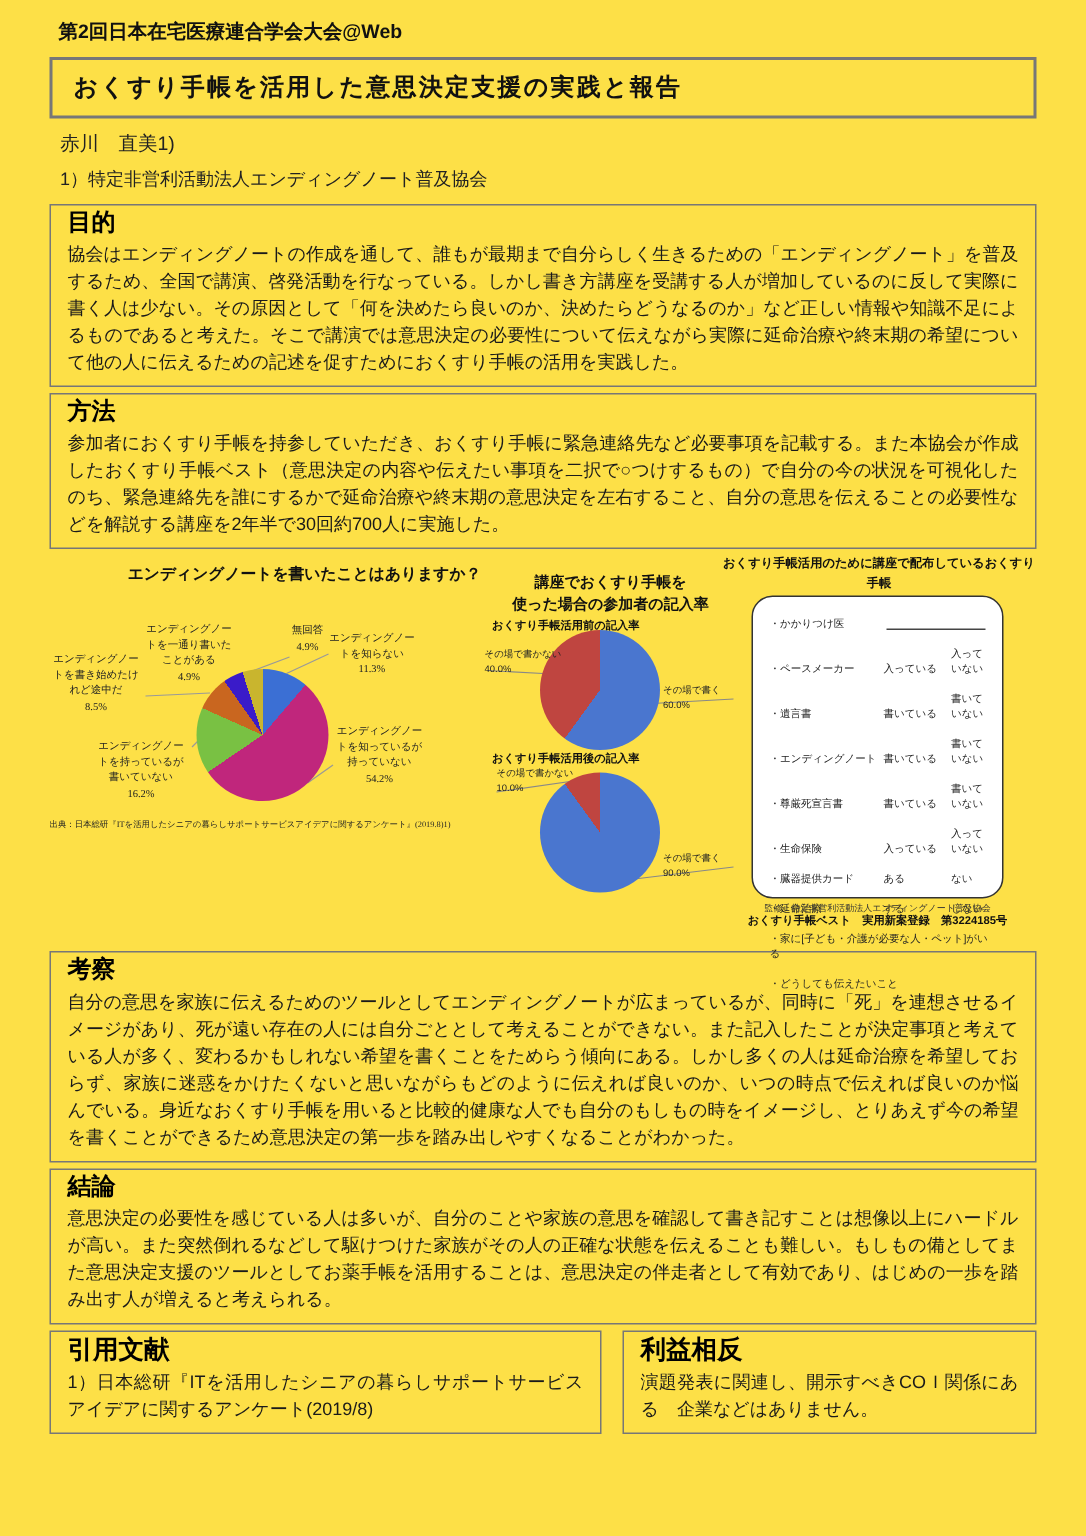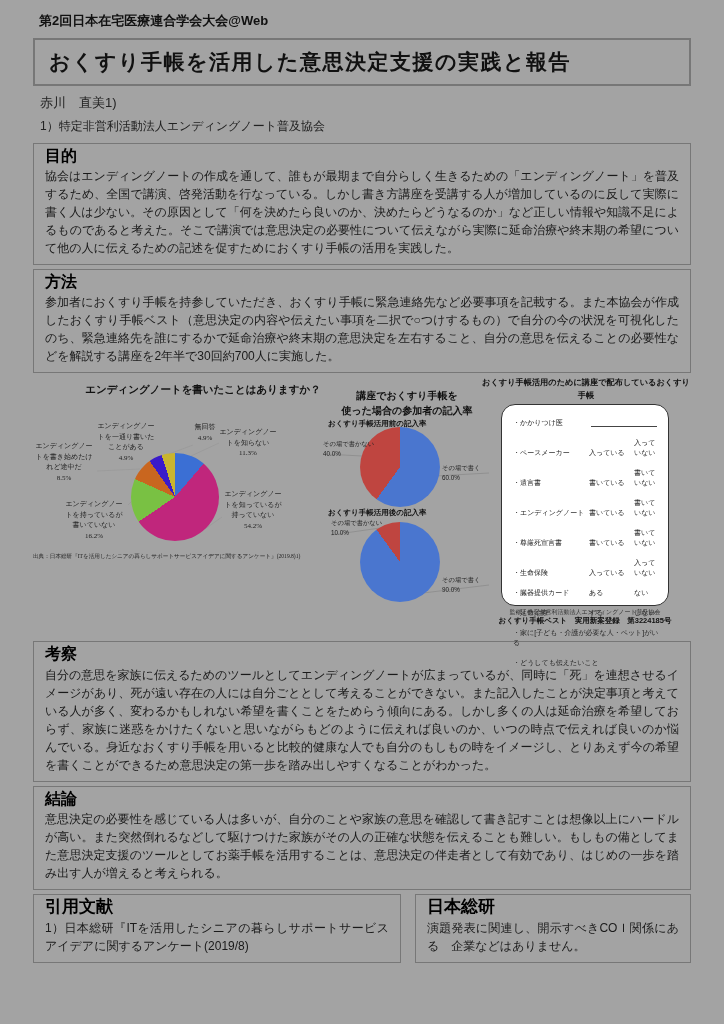--- a/index.html
+++ b/index.html
@@ -1,25 +1,25 @@
 <!DOCTYPE html>
 <html><head>
 <meta charset="utf-8">
 <style>
   html,body { margin:0; padding:0; background:#e8e8e8; }
   .page {
     position:relative; width:724px; height:1024px; margin:0 auto;
-    background:#a3a3a3; box-sizing:border-box; padding:12px 33px 0;
+    background:#fde047; box-sizing:border-box; padding:12px 33px 0;
     font-family:"Liberation Sans","DejaVu Sans",sans-serif; color:#111;
     overflow:hidden;
   }
   .conference { font-size:13px; font-weight:bold; margin:0 0 8px 6px; }
   .title-box {
     border:2px solid #777; padding:8px 14px; margin-bottom:8px;
-    font-size:21px; font-weight:bold; letter-spacing:1.5px;
+    font-size:16px; font-weight:bold; letter-spacing:1.5px;
   }
   .author { font-size:13px; color:#222; margin:0 0 6px 7px; }
   .affiliation { font-size:12px; color:#222; margin:0 0 8px 7px; }
 
   .sec { border:1.5px solid #777; margin-bottom:4px; padding:2px 11px 7px; }
   .sec h2 { font-size:16px; line-height:1.2; margin:0 0 2px; font-weight:bold; color:#000; }
   .sec p  { margin:0; font-size:12px; line-height:1.5; text-align:justify; color:#1a1a1a; }
 
   .figrow { display:flex; height:260px; margin:0 0 4px; }
   .fig { position:relative; }
@@ -214,18 +214,18 @@
     <h2>結論</h2>
     <p>意思決定の必要性を感じている人は多いが、自分のことや家族の意思を確認して書き記すことは想像以上にハードルが高い。また突然倒れるなどして駆けつけた家族がその人の正確な状態を伝えることも難しい。もしもの備としてまた意思決定支援のツールとしてお薬手帳を活用することは、意思決定の伴走者として有効であり、はじめの一歩を踏み出す人が増えると考えられる。</p>
   </div>
 
   <div class="bottomrow">
     <div class="sec ref-box">
       <h2>引用文献</h2>
       <p>1）日本総研『ITを活用したシニアの暮らしサポートサービスアイデアに関するアンケート(2019/8)</p>
     </div>
     <div class="sec coi-box">
-      <h2>日本総研</h2>
+      <h2>利益相反</h2>
       <p>演題発表に関連し、開示すべきCOＩ関係にある　企業などはありません。</p>
     </div>
   </div>
 
 </div>
 
 </body></html>

